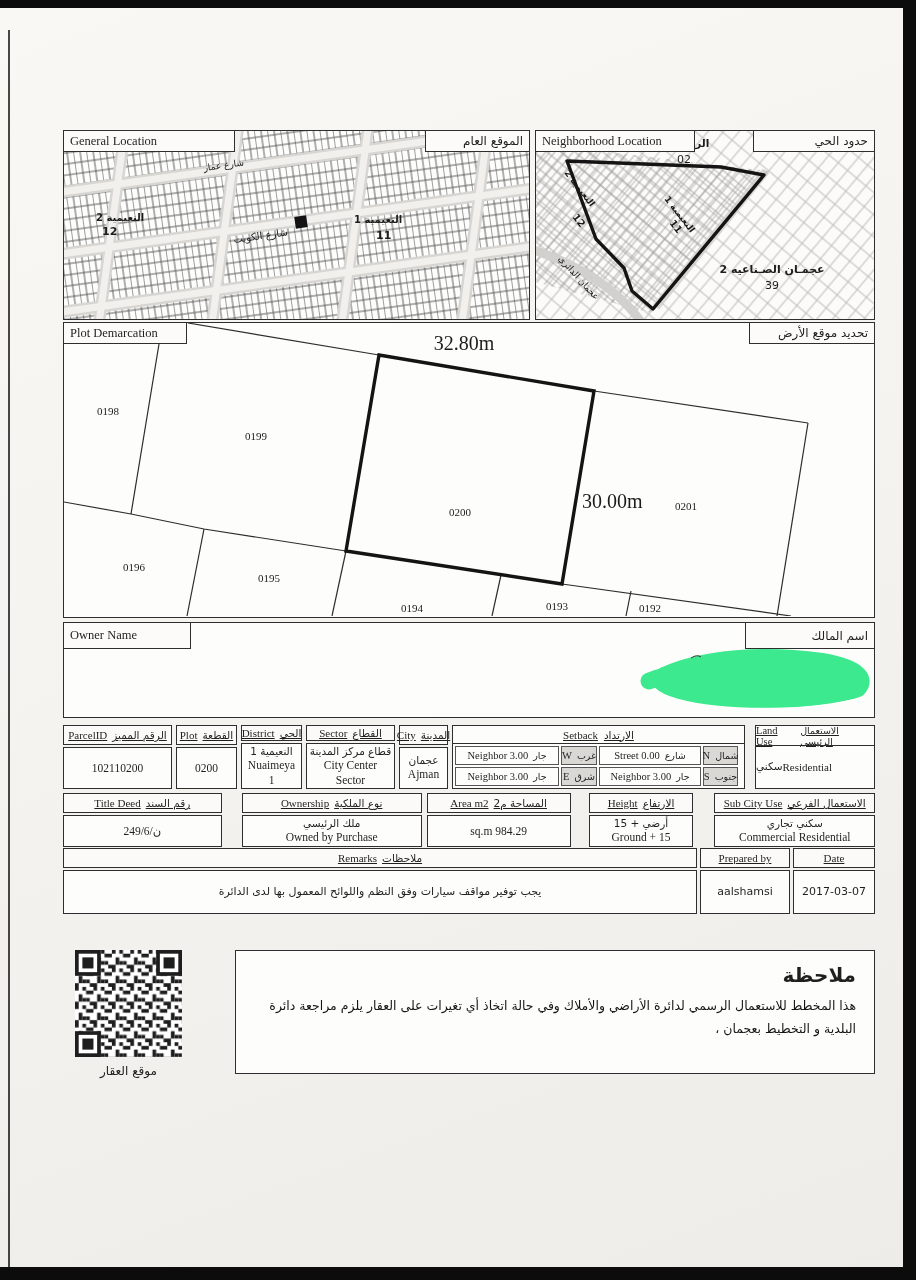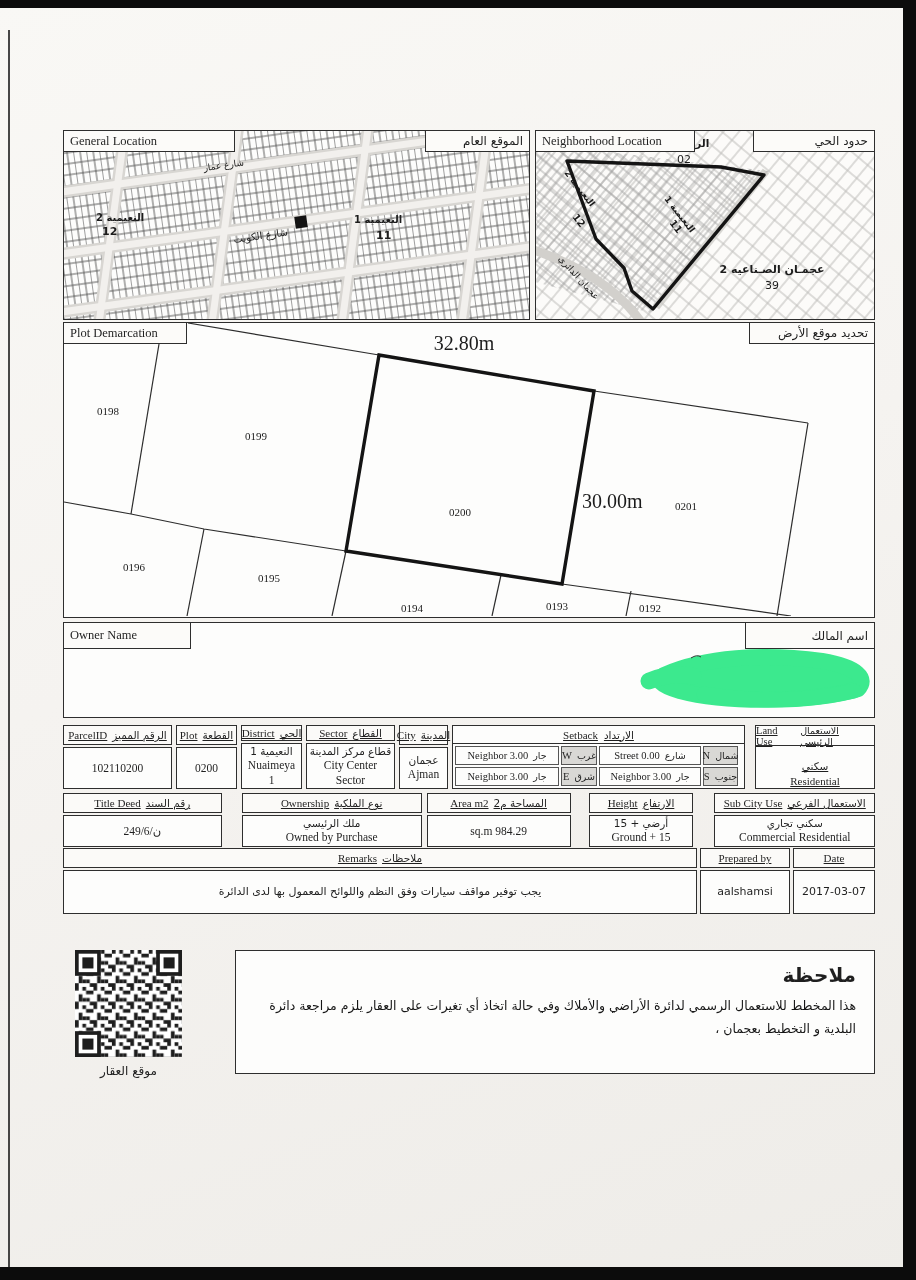--- a/index.html
+++ b/index.html
@@ -54,21 +54,21 @@
   .setback-hdr .arl { font-family:"DejaVu Sans",sans-serif; font-size:10.5px;}
   .setgrid { flex:1; display:grid; grid-template-columns:104px 36px 102px 35px; grid-auto-rows:1fr; gap:2px; padding:2px; }
   .setcell { border:1.2px solid #555; display:flex; align-items:center; justify-content:center; gap:5px; font-size:10.5px; background:#fdfdfc;}
   .setcell .arv { font-family:"DejaVu Sans",sans-serif; font-size:9.5px; }
   .setcell.dir { background:#d9d8d5; }
 
   .landuse { width:120px; border:1.6px solid #2e2e2e; display:flex; flex-direction:column; background:#fdfdfc;}
   .landuse .lu-hdr { height:20px; border-bottom:1.4px solid #2e2e2e; display:flex; align-items:center; justify-content:center; gap:4px; font-size:10.5px;}
   .landuse .lu-hdr span { text-decoration:underline;}
   .landuse .lu-hdr .arl { font-family:"DejaVu Sans",sans-serif; font-size:9.5px;}
-  .landuse .lu-val { flex:1; display:flex; flex-direction:column; align-items:center; justify-content:flex-end; font-size:11px; line-height:1.3; text-align:center;text-decoration:underline;}
+  .landuse .lu-val { flex:1; display:flex; flex-direction:row; align-items:center; justify-content:flex-start; font-size:11px; line-height:1.3; text-align:center;}
   .landuse .lu-val .arv { font-family:"DejaVu Sans",sans-serif; font-size:10.5px;}
 
   .row2 { margin-top:4px; display:flex; height:54px; }
   .remarks-row { margin-top:1px; display:flex; height:66px; }
   .remarks-row .valbox { font-family:"DejaVu Sans",sans-serif; font-size:11px; }
 
   .gap4{width:4px;} .gap10{width:10px;} .gap8{width:8px;} .gap5{width:5px;} .gap19{width:19px;} .gap22{width:22px;} .gap3{width:3px;}
 
   .footer { margin-top:36px; display:flex; align-items:flex-start; }
   .qrwrap { margin-left:12px; width:107px; text-align:center; }

